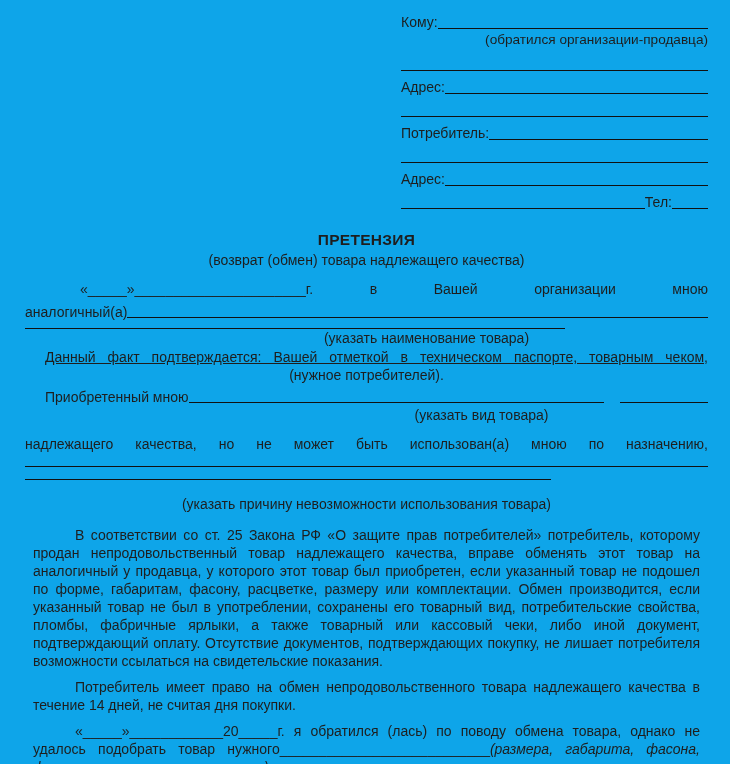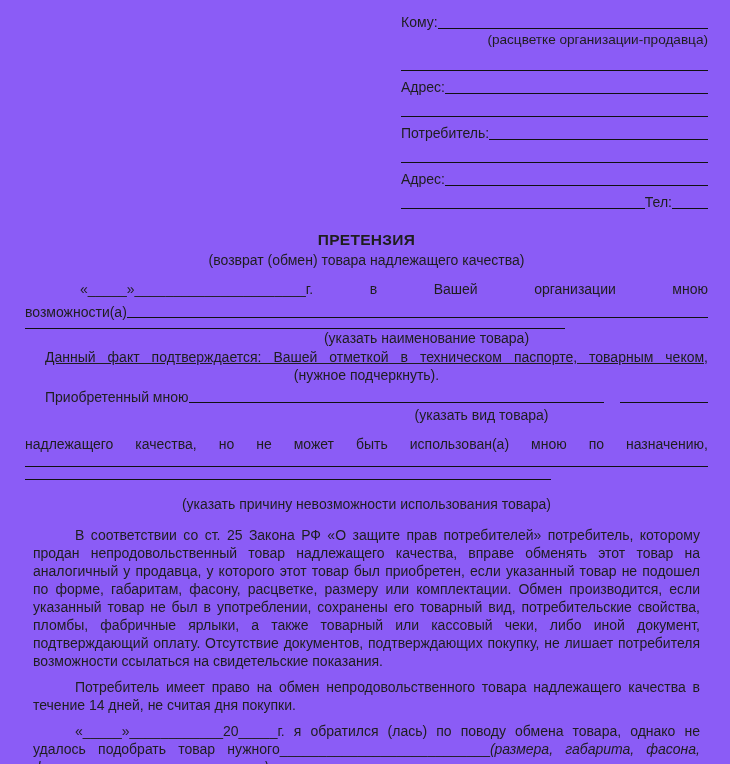--- a/index.html
+++ b/index.html
@@ -1,20 +1,20 @@
 <!DOCTYPE html>
 <html><head>
 <meta charset="utf-8">
 <style>
   html, body { margin:0; padding:0; background:#ffffff; }
   .page {
     position: relative;
     width: 730px; height: 764px;
     box-sizing: border-box;
-    background: #8b5cf6;
+    background: #0ea5e9;
     color: #1e1e1e;
     font-family: "Liberation Sans", "DejaVu Sans", sans-serif;
     font-size: 14px;
     line-height: 18px;
     padding: 8px 22px 0 25px;
     overflow: hidden;
   }
   .nowrap { white-space: nowrap; }
 
   
@@ -58,21 +58,21 @@
 </head>
 <body>
 
 <div class="page">
 
   <div class="hdr">
     <div class="hrow">
       <span class="lbl">Кому:</span>
       <span class="fill"></span>
     </div>
-    <div class="hcap">(расцветке организации-продавца)</div>
+    <div class="hcap">(обратился организации-продавца)</div>
     <div class="hrow">
         <span class="fill"></span>
       </div>
     <div class="hrow">
       <span class="lbl">Адрес:</span>
       <span class="fill"></span>
     </div>
     <div class="hrow">
         <span class="fill"></span>
       </div>
@@ -95,29 +95,29 @@
   </div>
 
   <div class="title">ПРЕТЕНЗИЯ</div>
   <div class="subtitle">(возврат (обмен) товара надлежащего качества)</div>
 
   <div class="bodyc">
 
     <div class="jline ind55">«_____»______________________г. в Вашей организации мною</div>
 
     <div class="frow">
-      <span class="nowrap">возможности(а)</span>
+      <span class="nowrap">аналогичный(а)</span>
       <span class="fill"></span>
     </div>
 
     <div class="sline w79"></div>
     <div class="caption sh60">(указать наименование товара)</div>
 
     <div class="uj ind20">Данный факт подтверждается: Вашей отметкой в техническом паспорте, товарным чеком,</div>
-    <div class="caption">(нужное подчеркнуть).</div>
+    <div class="caption">(нужное потребителей).</div>
 
     <div class="frow">
       <span class="nowrap pad20">Приобретенный мною</span>
       <span class="fill"></span>
       <span class="gap"></span>
       <span class="fill f88"></span>
     </div>
     <div class="caption sh115 mb10">(указать вид товара)</div>
 
     <div class="jline">надлежащего качества, но не может быть использован(а) мною по назначению,</div>

